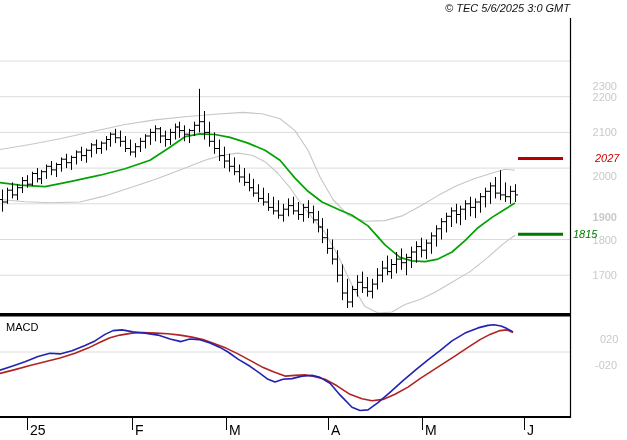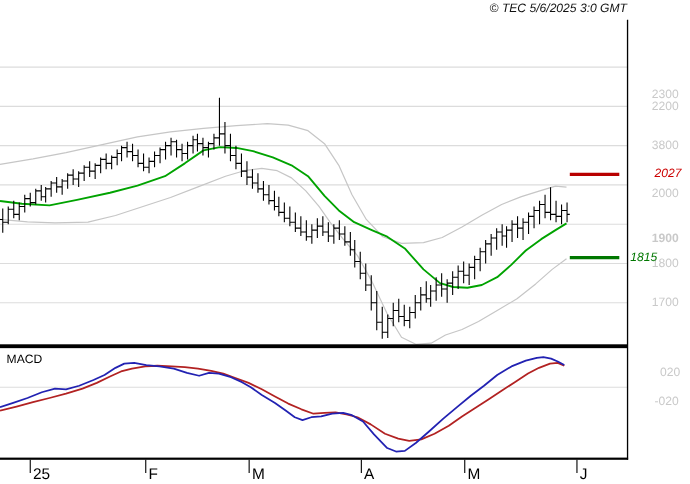--- a/index.html
+++ b/index.html
@@ -49,21 +49,21 @@
     </svg>
 
 
   <div class="copyright">© TEC 5/6/2025 3:0 GMT</div>
 
   <div class="macd-title">MACD</div>
 
   <div id="labels">
       <div class="axis-label right-al" style="top: 55px; margin-top: 25px;">2300</div>
       <div class="axis-label right-al" style="top: 90.7px;">2200</div>
-      <div class="axis-label right-al" style="top: 126.4px;">3800</div>
+      <div class="axis-label right-al" style="top: 126.4px;">2100</div>
       <div class="axis-label right-al" style="top: 170px;">2000</div>
       <div class="axis-label right-al" style="top: 211px; font-weight: bold;">1900</div>
       <div class="axis-label right-al" style="top: 233.5px;">1800</div>
       <div class="axis-label right-al" style="top: 269.2px;">1700</div>
       <div class="axis-label" style="left: 600px; top: 333px;">020</div>
       <div class="axis-label" style="left: 595px; top: 359px;">-020</div>
       <div class="ref-label" style="left: 595px; top: 152.461px; color: rgb(204, 0, 0);">2027</div>
       <div class="ref-label" style="left: 573px; top: 228.145px; color: rgb(0, 119, 0);">1815</div>
       <div class="month-label" style="left: 30px; top: 424px;">25</div>
       <div class="month-label" style="left: 135px; top: 424px;">F</div>

